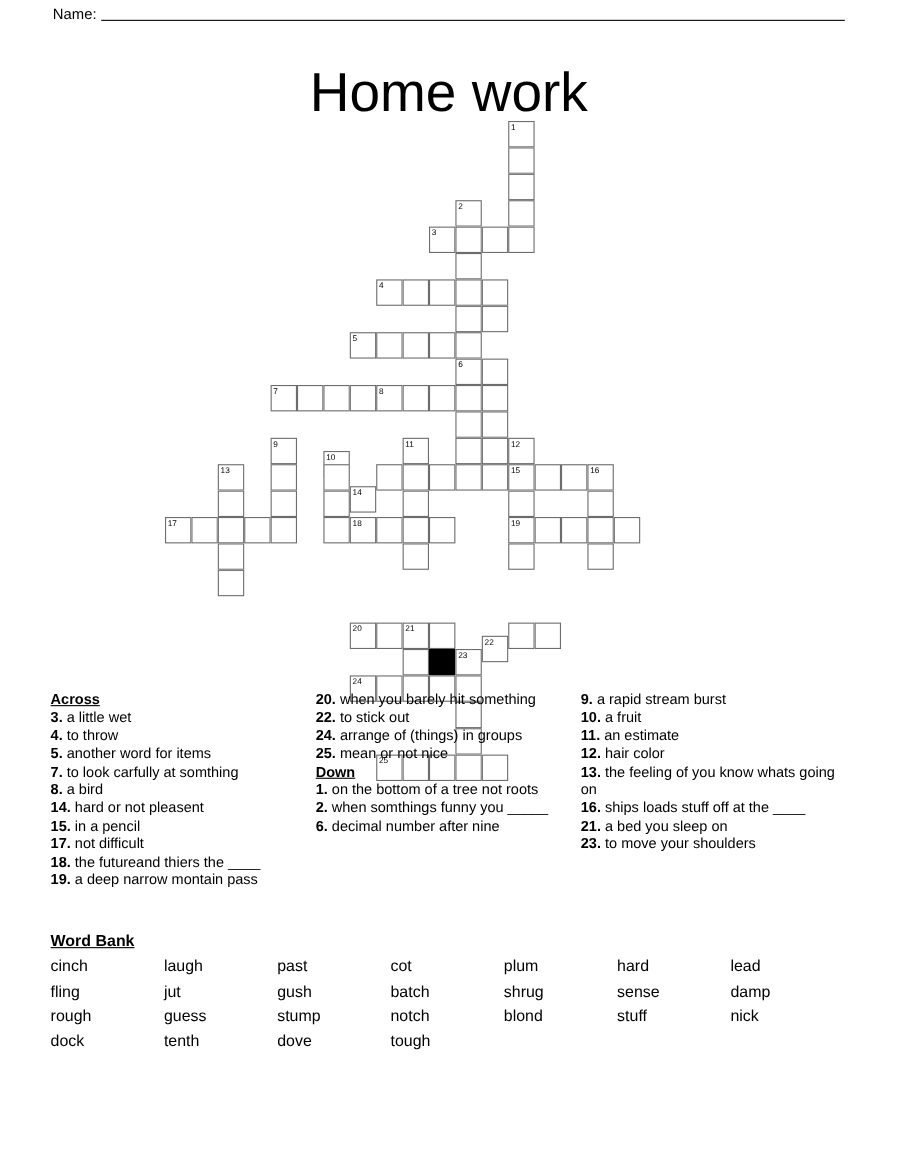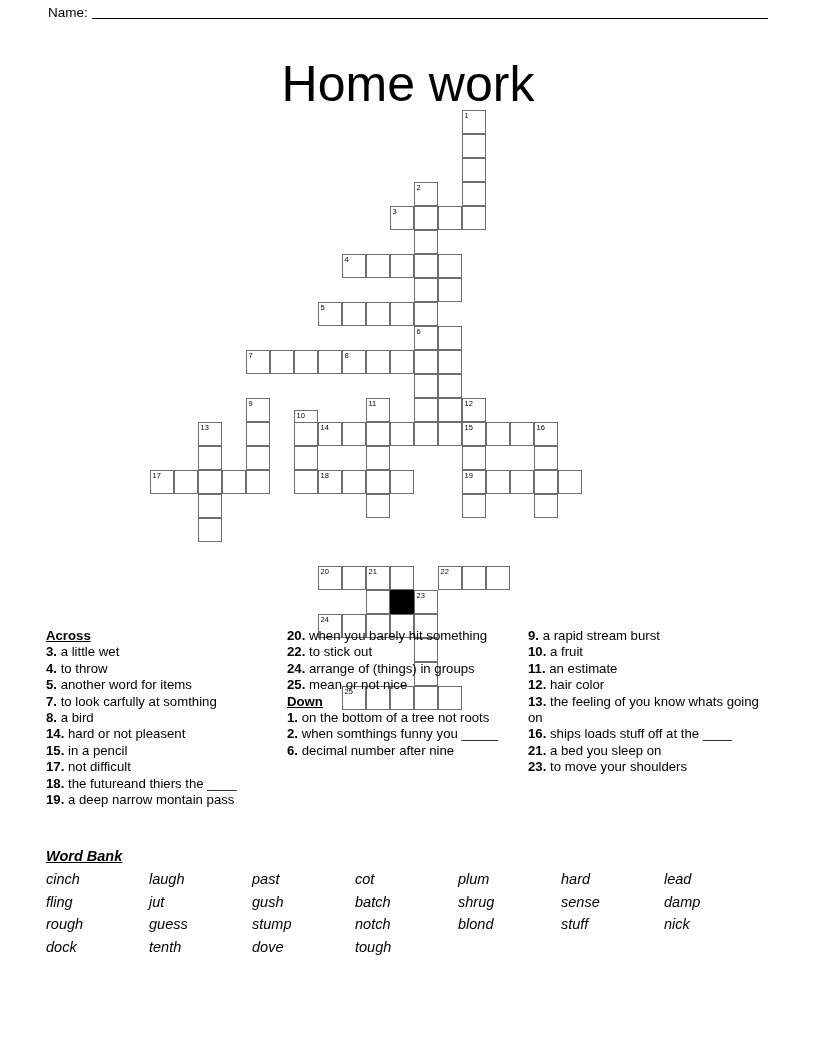--- a/index.html
+++ b/index.html
@@ -85,21 +85,20 @@
   }
   .clue-item { margin:0; }
   .clue-item b { font-weight:bold; }
 
   
   #wordbank {
     position:absolute;
     left:46px; top:846px;
     width:724px;
     font-size:14.5px;
-    font-style:italic;
   }
   .wb-head {
     font-weight:bold;
     text-decoration:underline;
     font-size:14.5px;
     line-height:20px;
     margin-bottom:2px;
   }
   .wb-grid {
     display:grid;
@@ -183,21 +182,21 @@
     <div class="cw-cell" style="left: 264px; top: 288px;"></div>
     <div class="cw-cell" style="left: 288px; top: 288px;"></div>
     <div class="cw-cell" style="left: 312px; top: 288px;">
       <span class="cw-num">12</span>
     </div>
     <div class="cw-cell" style="left: 48px; top: 312px;">
       <span class="cw-num">13</span>
     </div>
     <div class="cw-cell" style="left: 96px; top: 312px;"></div>
     <div class="cw-cell" style="left: 144px; top: 312px;"></div>
-    <div class="cw-cell" style="left: 168px; top: 312px;">
+    <div class="cw-cell" style="left: 168px; top: 332px;">
       <span class="cw-num">14</span>
     </div>
     <div class="cw-cell" style="left: 192px; top: 312px;"></div>
     <div class="cw-cell" style="left: 216px; top: 312px;"></div>
     <div class="cw-cell" style="left: 240px; top: 312px;"></div>
     <div class="cw-cell" style="left: 264px; top: 312px;"></div>
     <div class="cw-cell" style="left: 288px; top: 312px;"></div>
     <div class="cw-cell" style="left: 312px; top: 312px;">
       <span class="cw-num">15</span>
     </div>
@@ -239,21 +238,21 @@
     <div class="cw-cell" style="left: 384px; top: 384px;"></div>
     <div class="cw-cell" style="left: 48px; top: 408px;"></div>
     <div class="cw-cell" style="left: 168px; top: 456px;">
       <span class="cw-num">20</span>
     </div>
     <div class="cw-cell" style="left: 192px; top: 456px;"></div>
     <div class="cw-cell" style="left: 216px; top: 456px;">
       <span class="cw-num">21</span>
     </div>
     <div class="cw-cell" style="left: 240px; top: 456px;"></div>
-    <div class="cw-cell" style="left: 288px; top: 456px;">
+    <div class="cw-cell" style="left: 288px; top: 468px;">
       <span class="cw-num">22</span>
     </div>
     <div class="cw-cell" style="left: 312px; top: 456px;"></div>
     <div class="cw-cell" style="left: 336px; top: 456px;"></div>
     <div class="cw-cell" style="left: 216px; top: 480px;"></div>
     <div class="cw-cell blocked" style="left: 240px; top: 480px;"></div>
     <div class="cw-cell" style="left: 264px; top: 480px;">
       <span class="cw-num">23</span>
     </div>
     <div class="cw-cell" style="left: 168px; top: 504px;">

